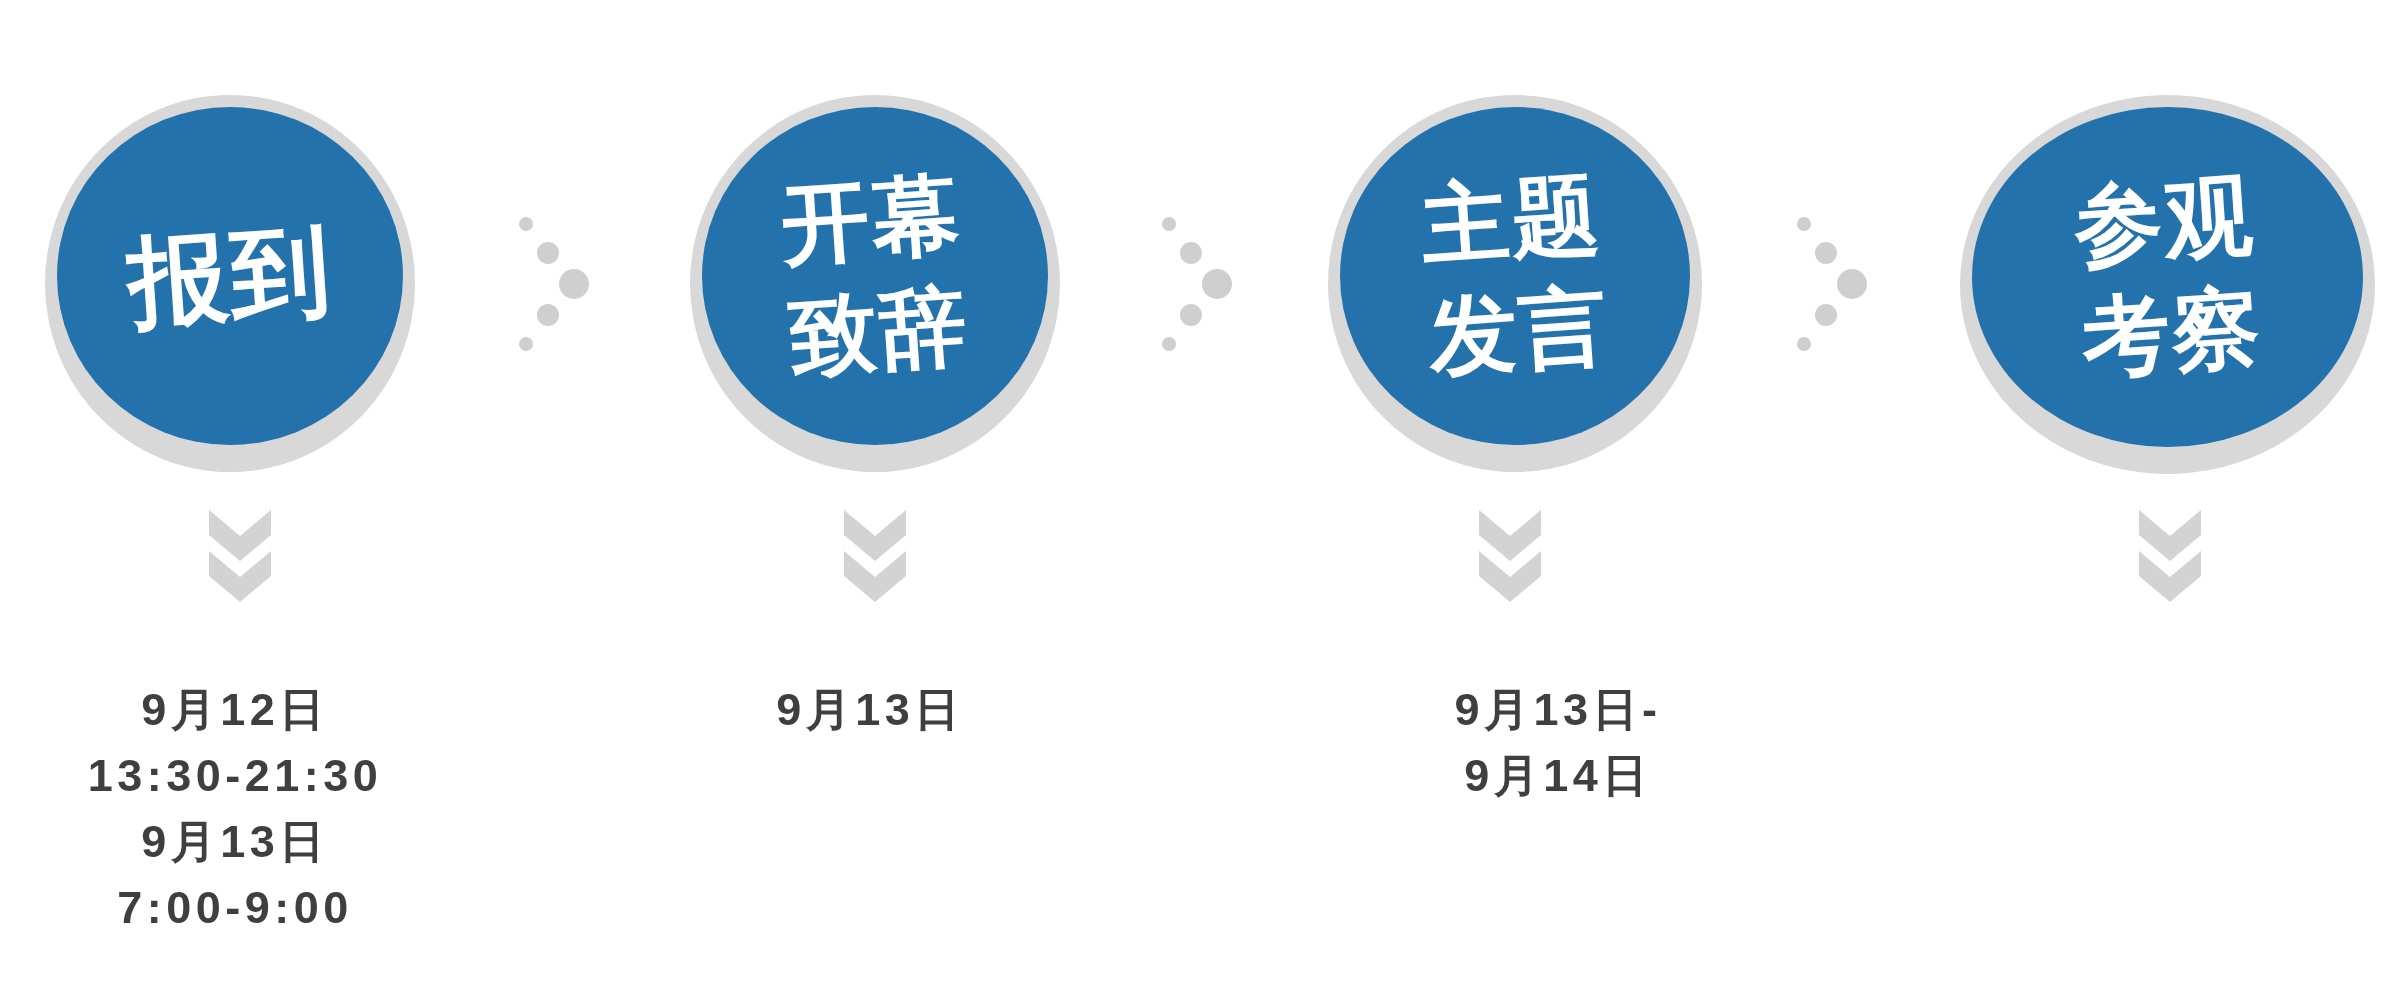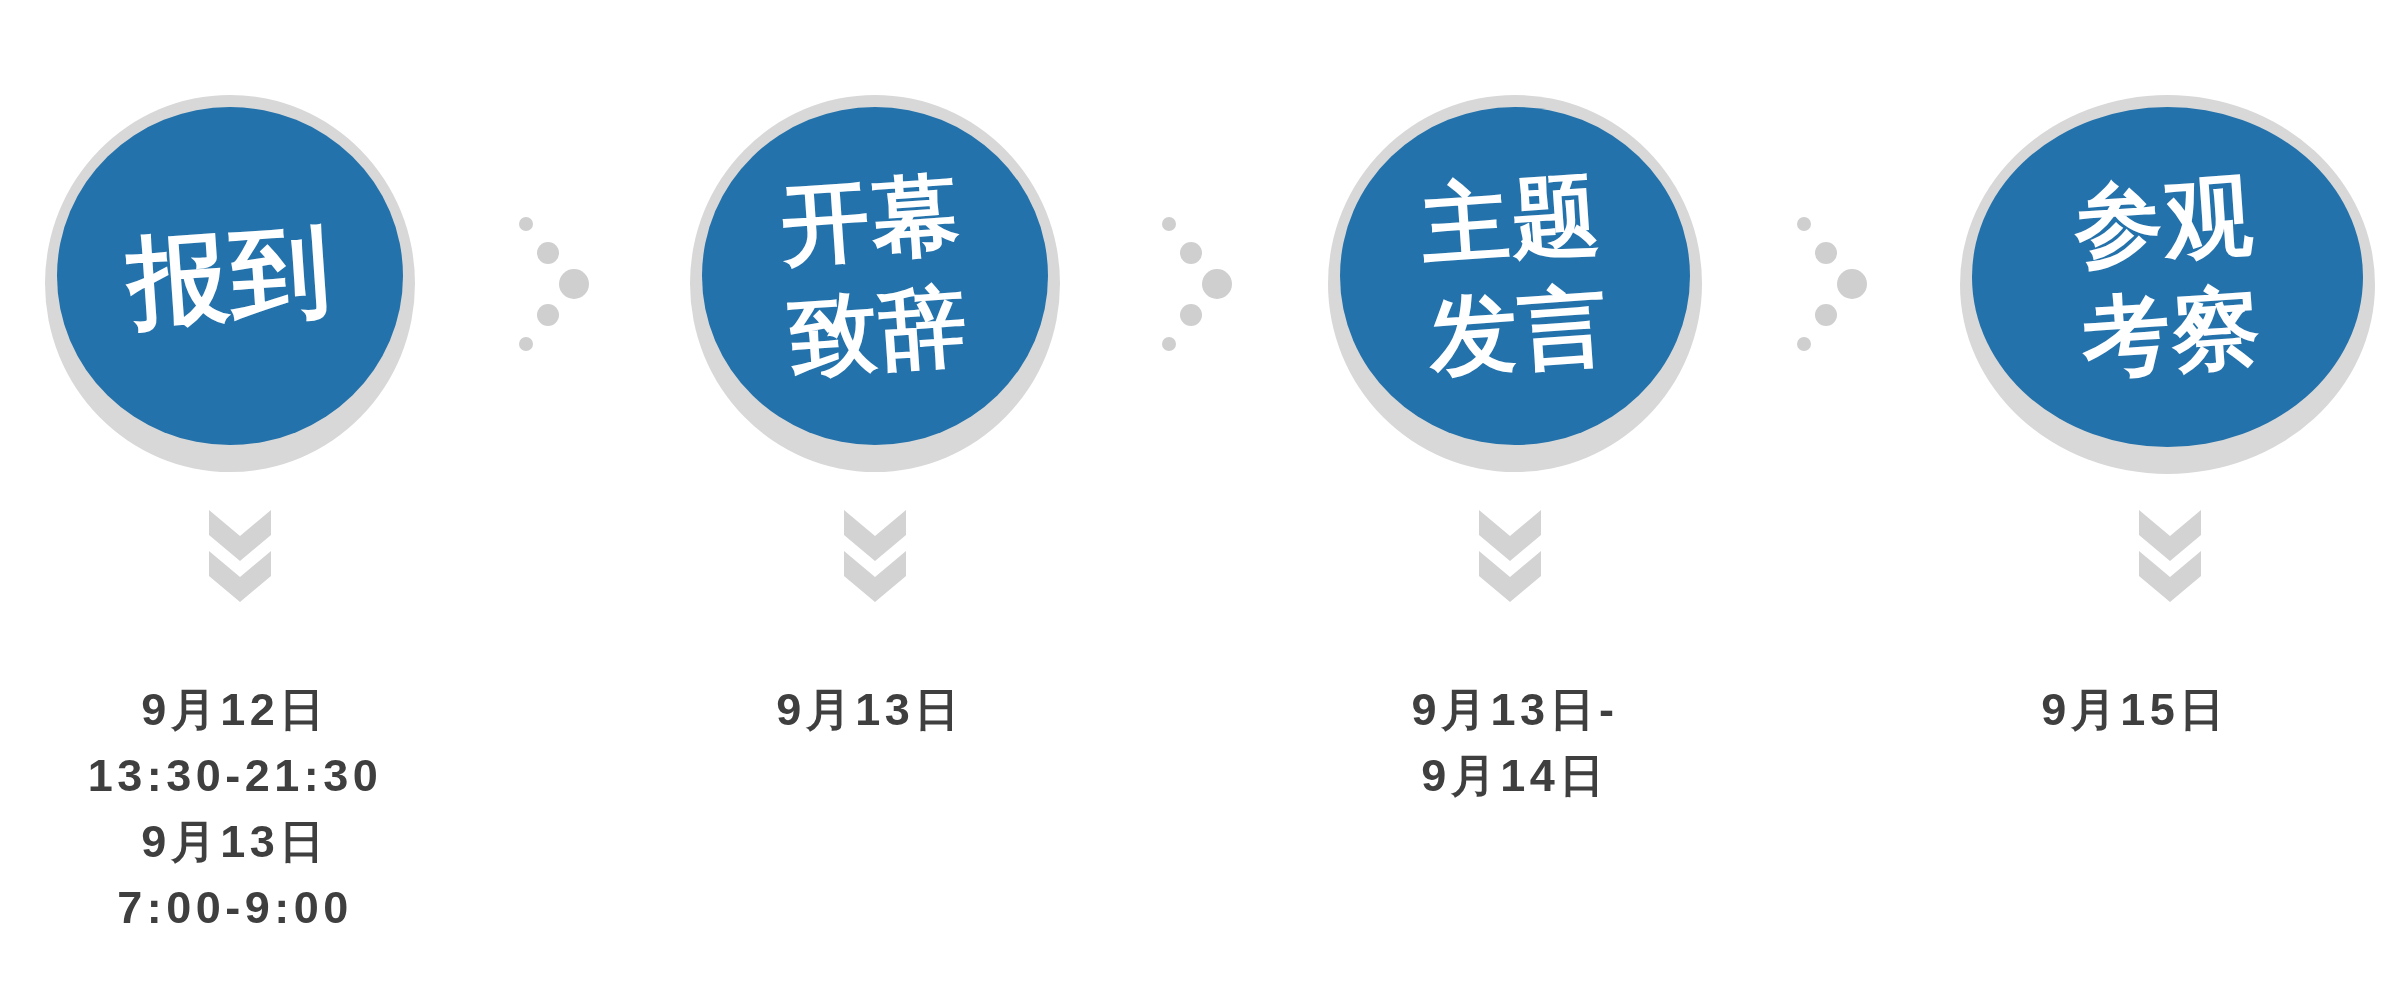--- a/index.html
+++ b/index.html
@@ -58,21 +58,21 @@
     text-align:center;
     color:#3f3f3f;
     font-weight:bold;
     font-size:45px;
     line-height:66px;
     letter-spacing:0.1em;
     white-space:pre-line;
   }
   .t1{left:-5px;}   
   .t2{left:630px;}  
-  .t3{left:1275px;} 
+  .t3{left:1318px;} 
   .t4{left:1895px;} 
 </style>
 </head>
 <body>
 
 <div id="canvas">
 
   <div class="bubble b1">
     <div class="bubble-inner">
       <div class="step-label label-xl">报到</div>
@@ -139,15 +139,14 @@
   <div class="bubble b4">
     <div class="bubble-inner">
       <div class="step-label label-lg">参观
 考察</div>
     </div>
   </div>
   <svg class="chev c4" viewBox="0 0 62 92">
     <polygon points="0,0 31,26 62,0 62,25 31,51 0,25" fill="#d3d3d3"></polygon>
     <polygon points="0,41 31,67 62,41 62,66 31,92 0,66" fill="#d3d3d3"></polygon>
   </svg>
-  <div class="date t4">9月15日</div>
 
 </div>
 
 </body></html>

